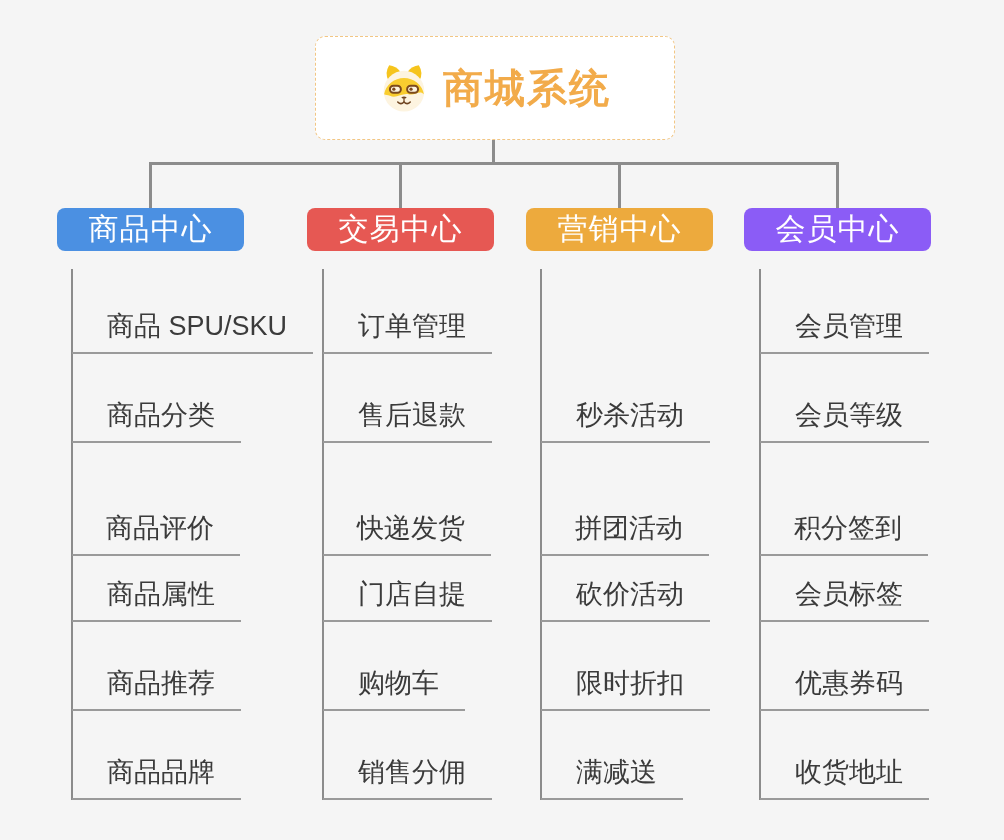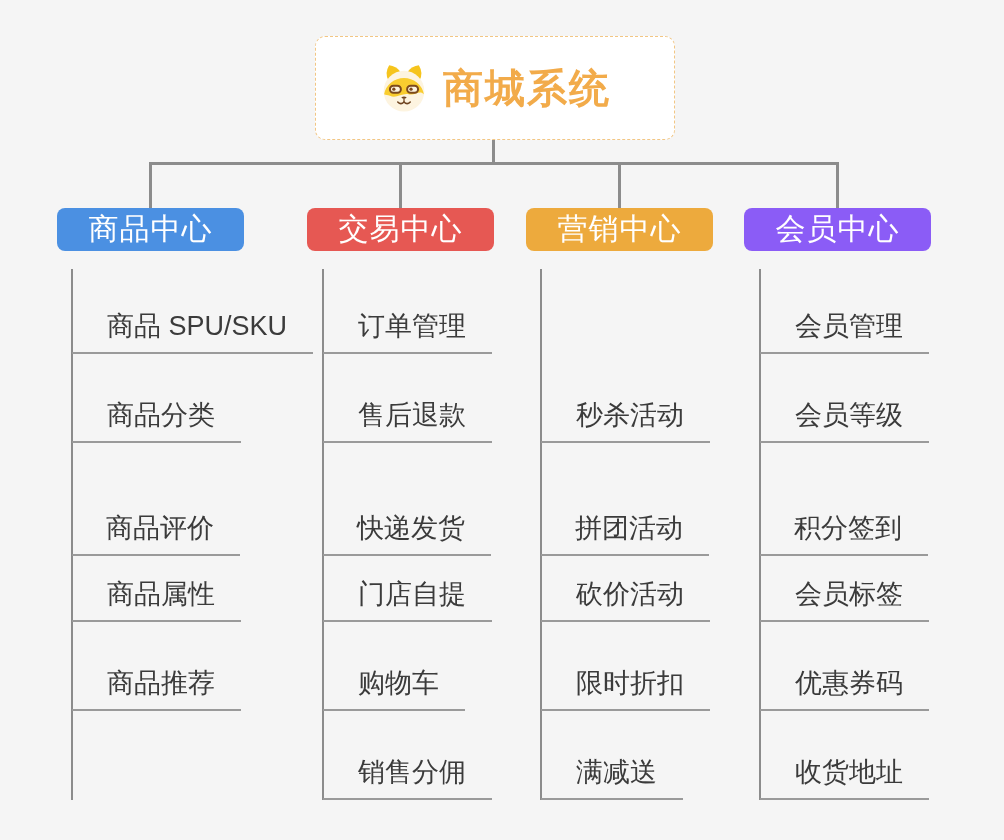--- a/index.html
+++ b/index.html
@@ -120,20 +120,21 @@
   <div class="branch b0" style="background-color: rgb(75, 144, 226);">商品中心</div>
   <div class="branch b1" style="background-color: rgb(230, 88, 83);">交易中心</div>
   <div class="branch b2" style="background-color: rgb(237, 170, 61);">营销中心</div>
   <div class="branch b3" style="background-color: #8b5cf6;">会员中心</div>
 
   <div class="leaf col0 row0">商品 SPU/SKU</div>
   <div class="leaf col0 row1">商品分类</div>
   <div class="leaf col0 row2">商品评价</div>
   <div class="leaf col0 row3">商品属性</div>
   <div class="leaf col0 row4">商品推荐</div>
+  <div class="leaf col0 row5">商品品牌</div>
 
   <div class="leaf col1 row0">订单管理</div>
   <div class="leaf col1 row1">售后退款</div>
   <div class="leaf col1 row2">快递发货</div>
   <div class="leaf col1 row3">门店自提</div>
   <div class="leaf col1 row4">购物车</div>
   <div class="leaf col1 row5">销售分佣</div>
 
   <div class="leaf col2 row1">秒杀活动</div>
   <div class="leaf col2 row3">砍价活动</div>

